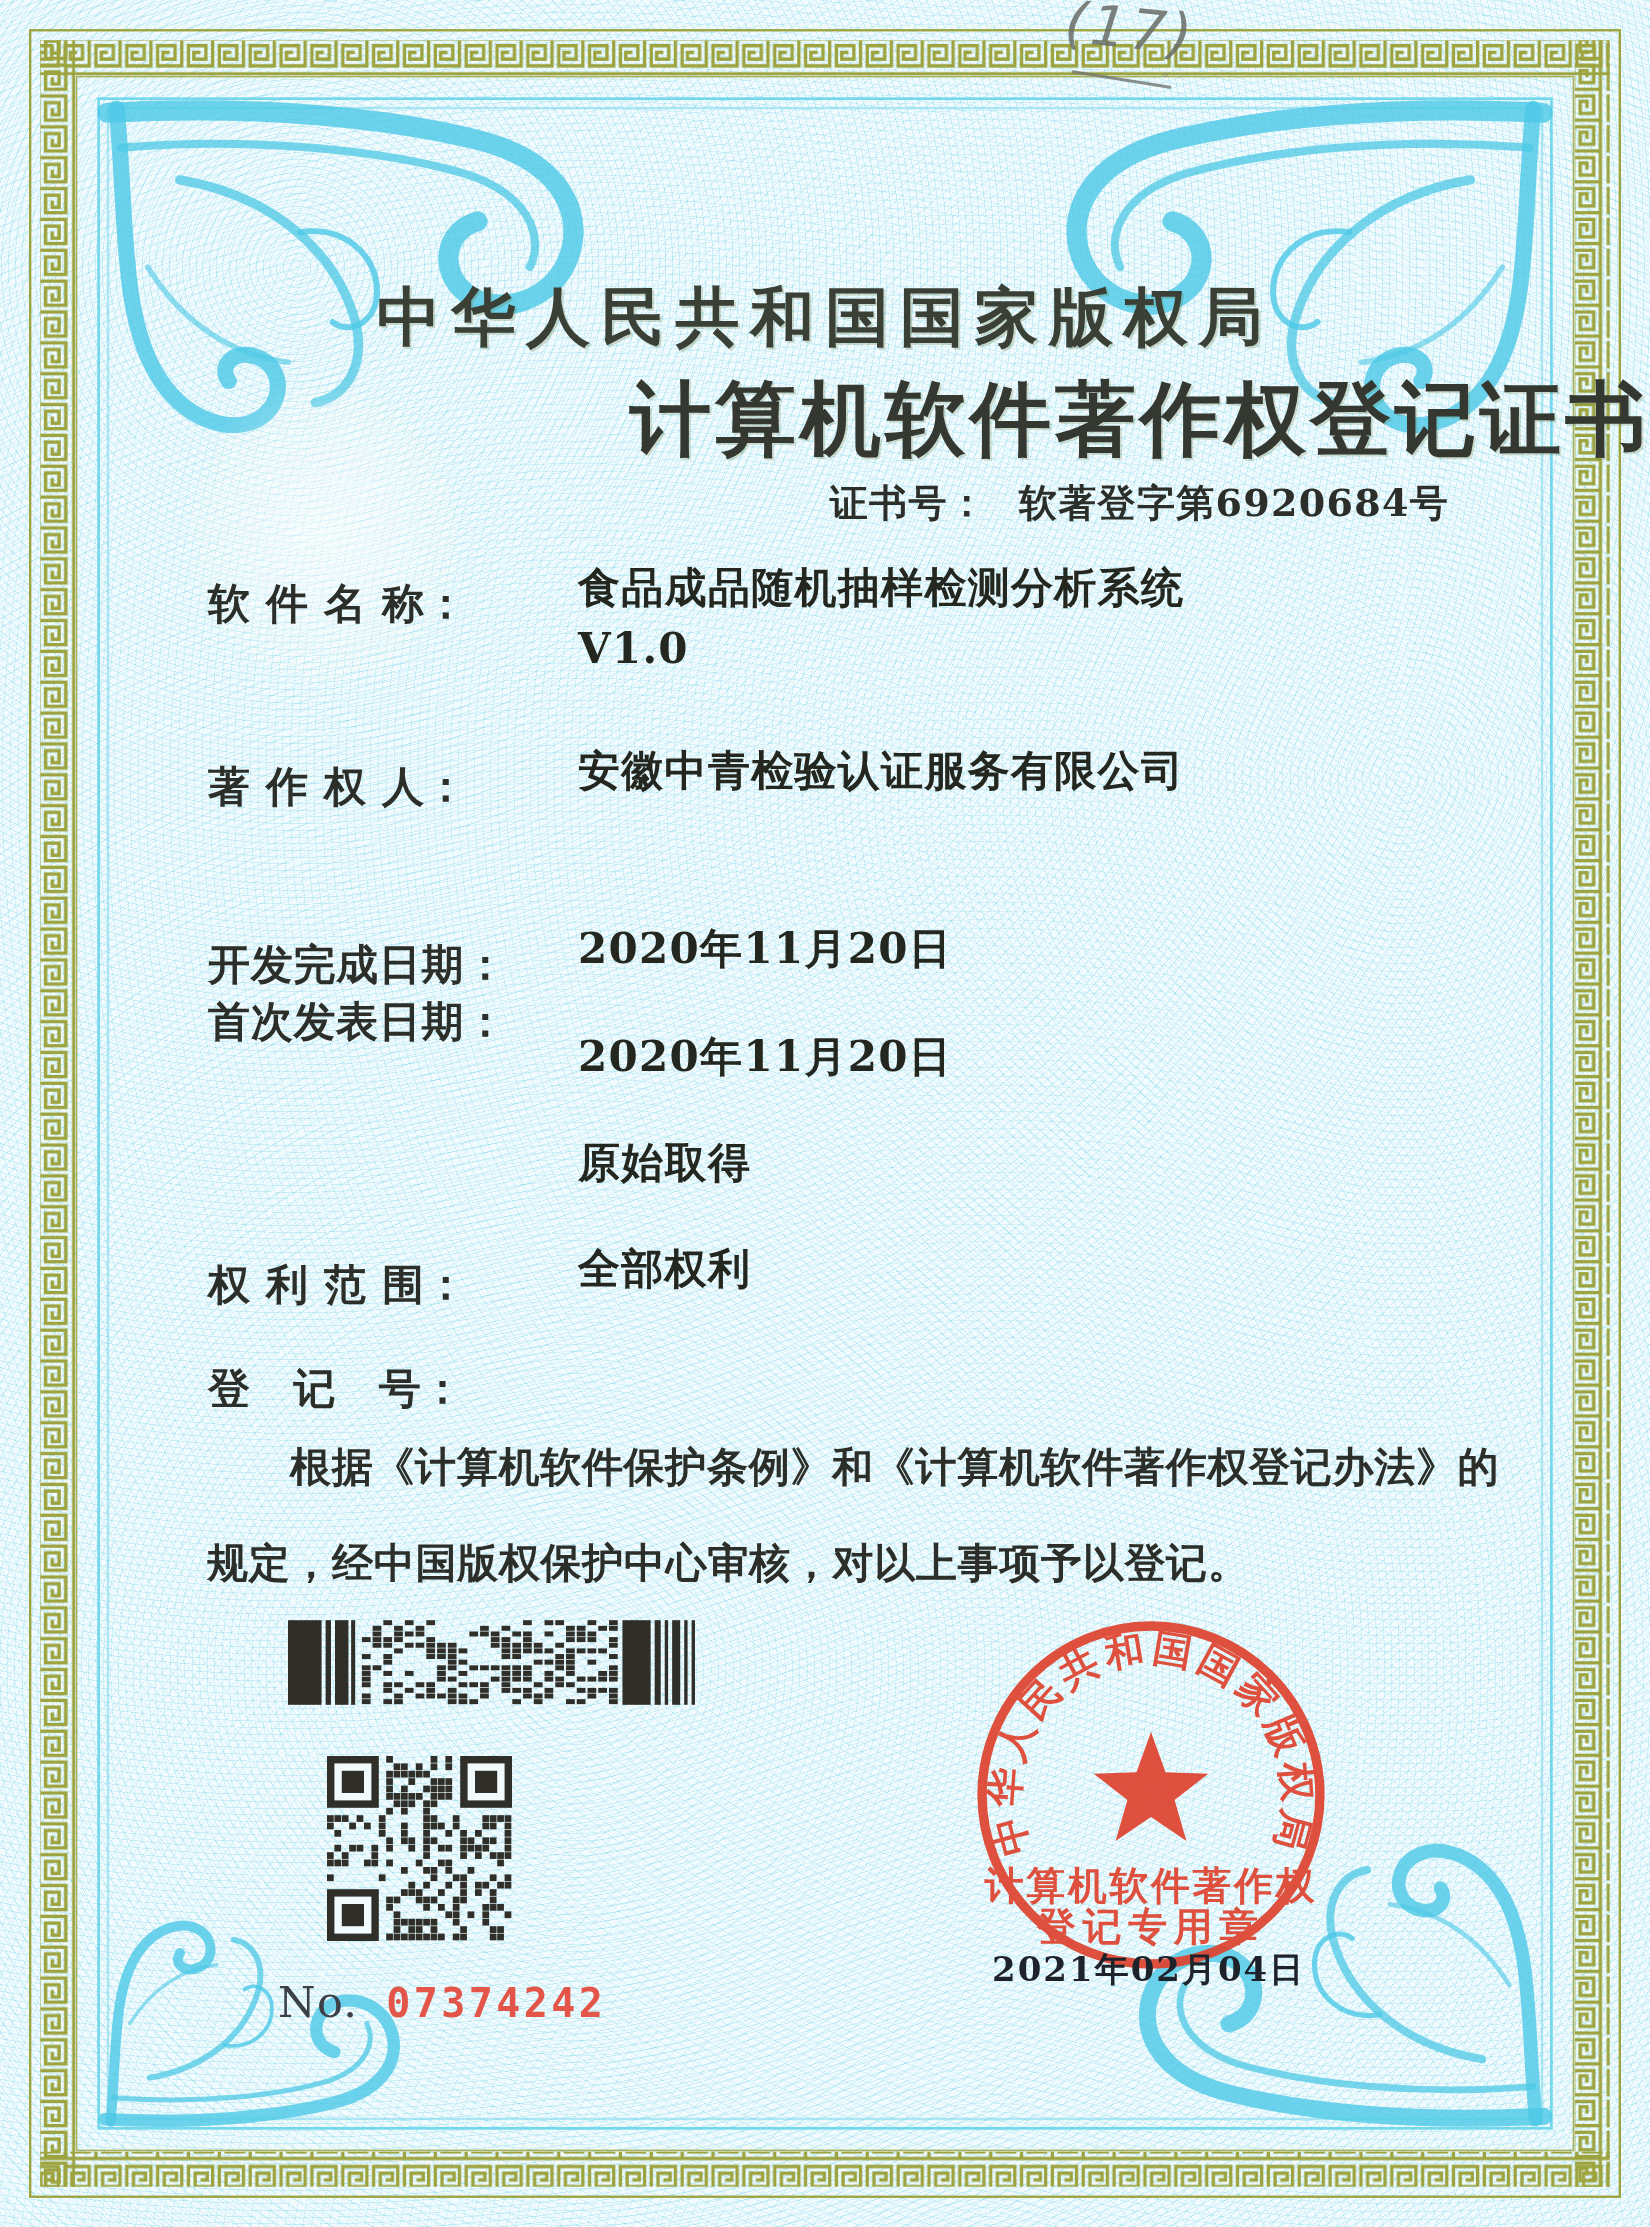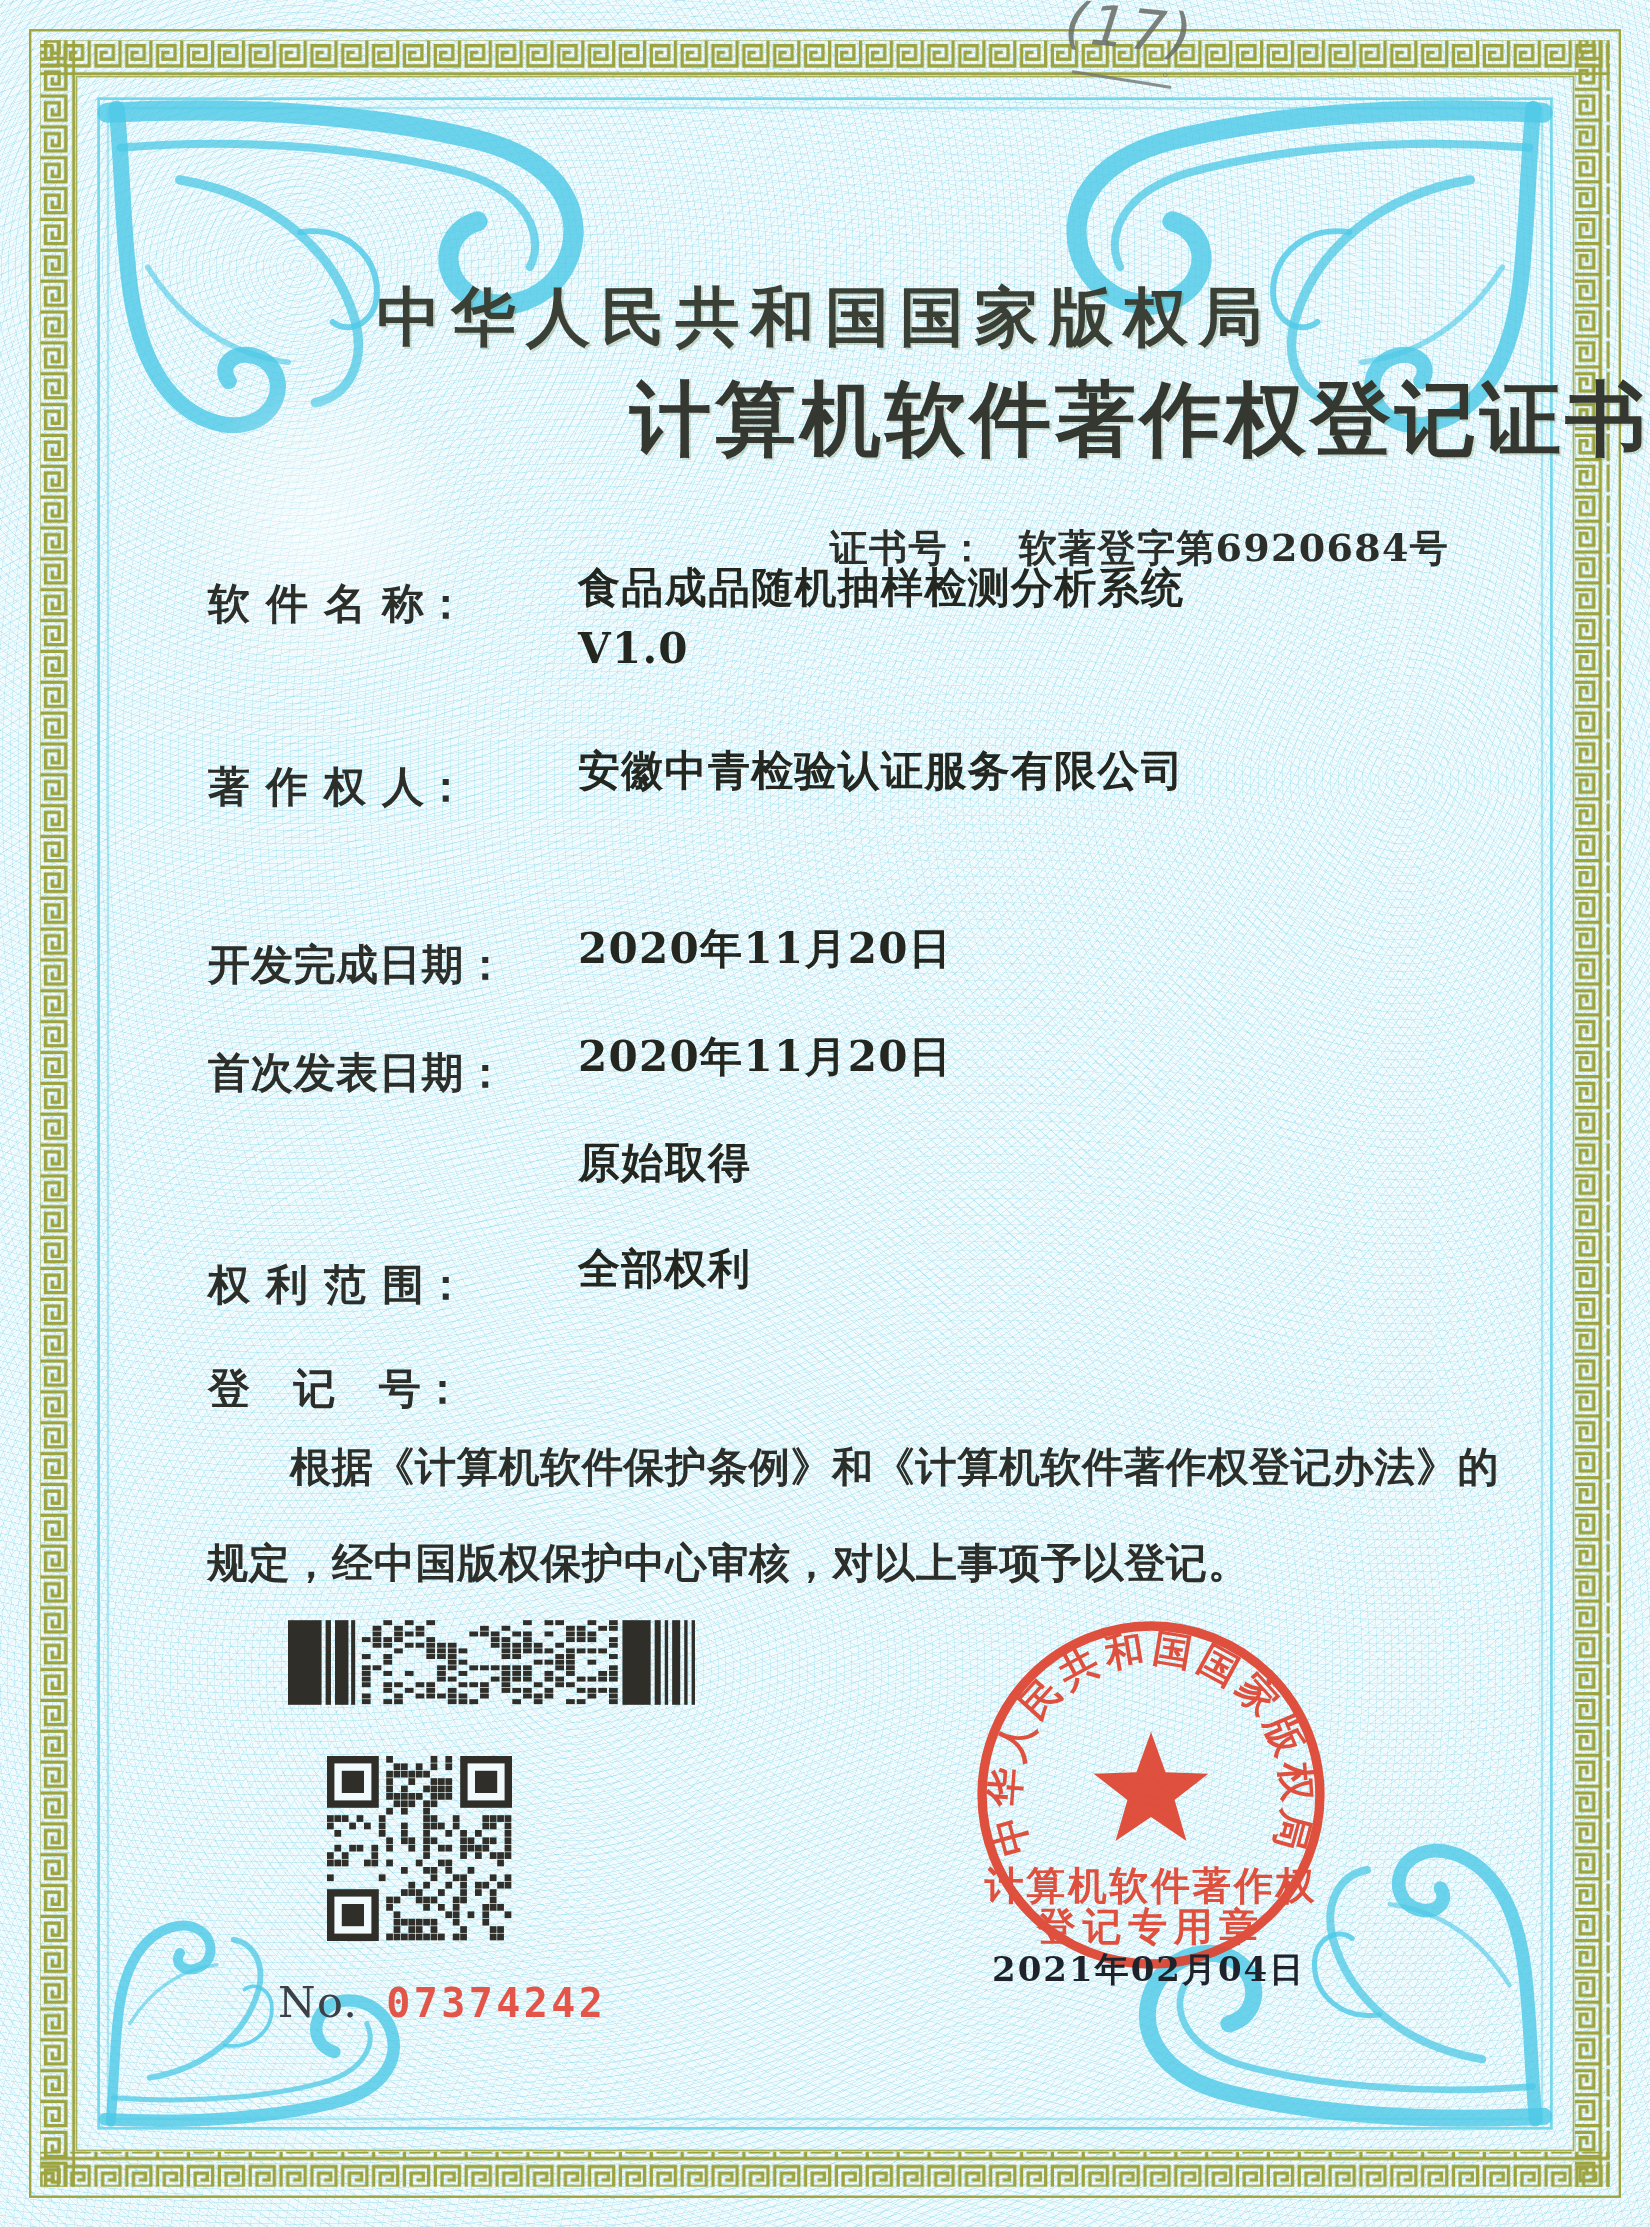--- a/index.html
+++ b/index.html
@@ -25,21 +25,21 @@
     white-space:nowrap;
   }
   .cert-title{
     left:0;right:0;top:366px;text-align:right;
     font-size:81px;font-weight:700;letter-spacing:4px;
     color:#343830;text-shadow:2px 2px 0 rgba(96,118,60,.22);
     white-space:nowrap;
   }
   .cert-no{
     right:201px;top:478px;font-size:38px;font-weight:700;color:#2b2e29;
-    white-space:nowrap;letter-spacing:1.3px;margin-top:45px;
+    white-space:nowrap;letter-spacing:1.3px;
   }
   .f-label{left:208px;font-size:42px;font-weight:700;white-space:nowrap;letter-spacing:0.7px;color:#2b2e29;margin-top:16px;}
   .f-value{left:530px;font-size:42px;font-weight:700;white-space:nowrap;letter-spacing:1.3px;color:#24271f;margin-left:48px;}
   .statement{
     left:207px;width:1268px;font-size:41px;font-weight:700;color:#2b2e29;
     white-space:nowrap;letter-spacing:0.7px;
   }
   .indent{ text-indent:83px;text-align:center; }
   .serial-row{left:278px;top:1977px;white-space:nowrap;}
   .serial-label{font-size:43px;color:#3c4148;letter-spacing:1.3px;}
@@ -118,21 +118,21 @@
   <div class="abs f-label" style="top:560px">软 件 名 称：</div>
   <div class="abs f-value" style="top:560px">食品成品随机抽样检测分析系统</div>
   <div class="abs f-value" style="top:624px">V1.0</div>
 
   <div class="abs f-label" style="top:743px">著 作 权 人：</div>
   <div class="abs f-value" style="top:743px">安徽中青检验认证服务有限公司</div>
 
   <div class="abs f-label" style="top:921px">开发完成日期：</div>
   <div class="abs f-value" style="top:921px">2020年11月20日</div>
 
-  <div class="abs f-label" style="top:1029px">首次发表日期：</div>
+  <div class="abs f-label" style="top:978px">首次发表日期：</div>
   <div class="abs f-value" style="top:1029px">2020年11月20日</div>
 
   <div class="abs f-value" style="top:1135px">原始取得</div>
 
   <div class="abs f-label" style="top:1241px">权 利 范 围：</div>
   <div class="abs f-value" style="top:1241px">全部权利</div>
 
   <div class="abs f-label" style="top:1345px">登　记　号：</div>
 
   <div class="abs statement indent" style="top:1440px">根据《计算机软件保护条例》和《计算机软件著作权登记办法》的</div>

